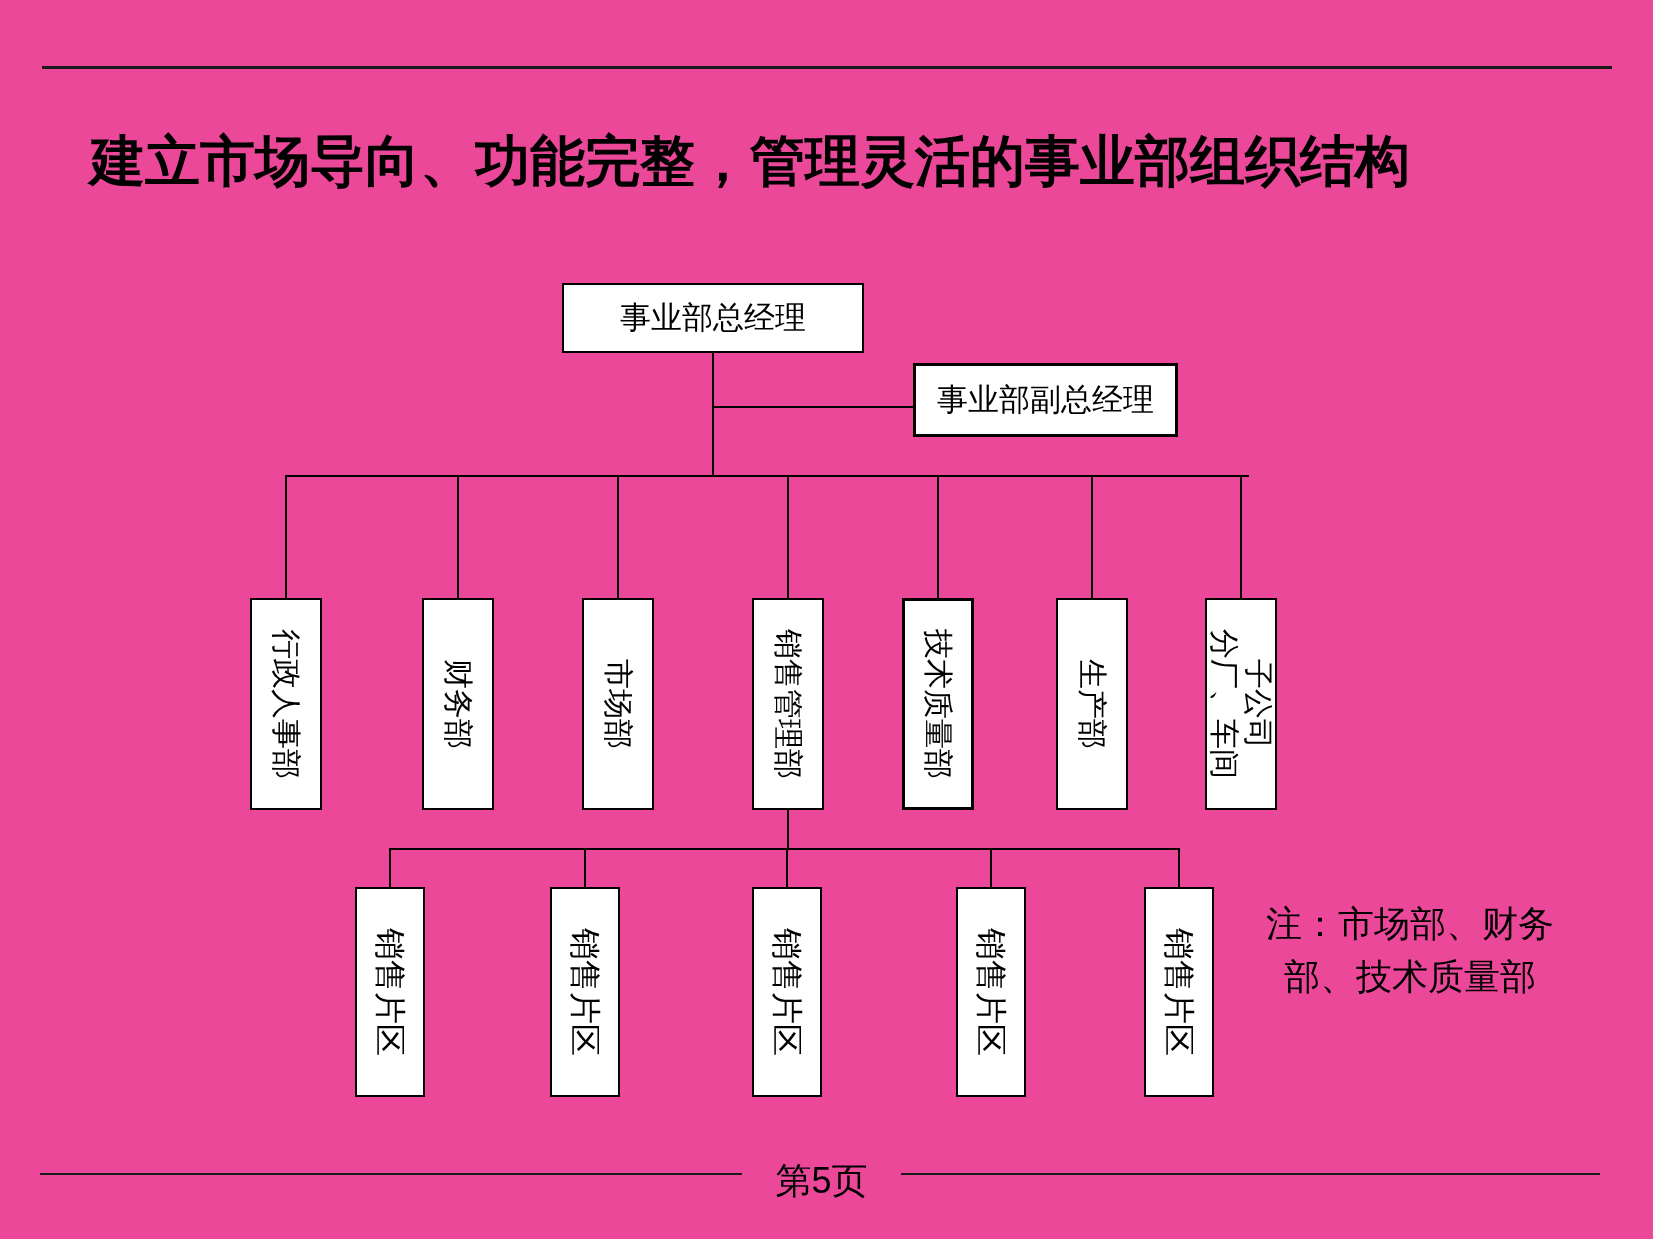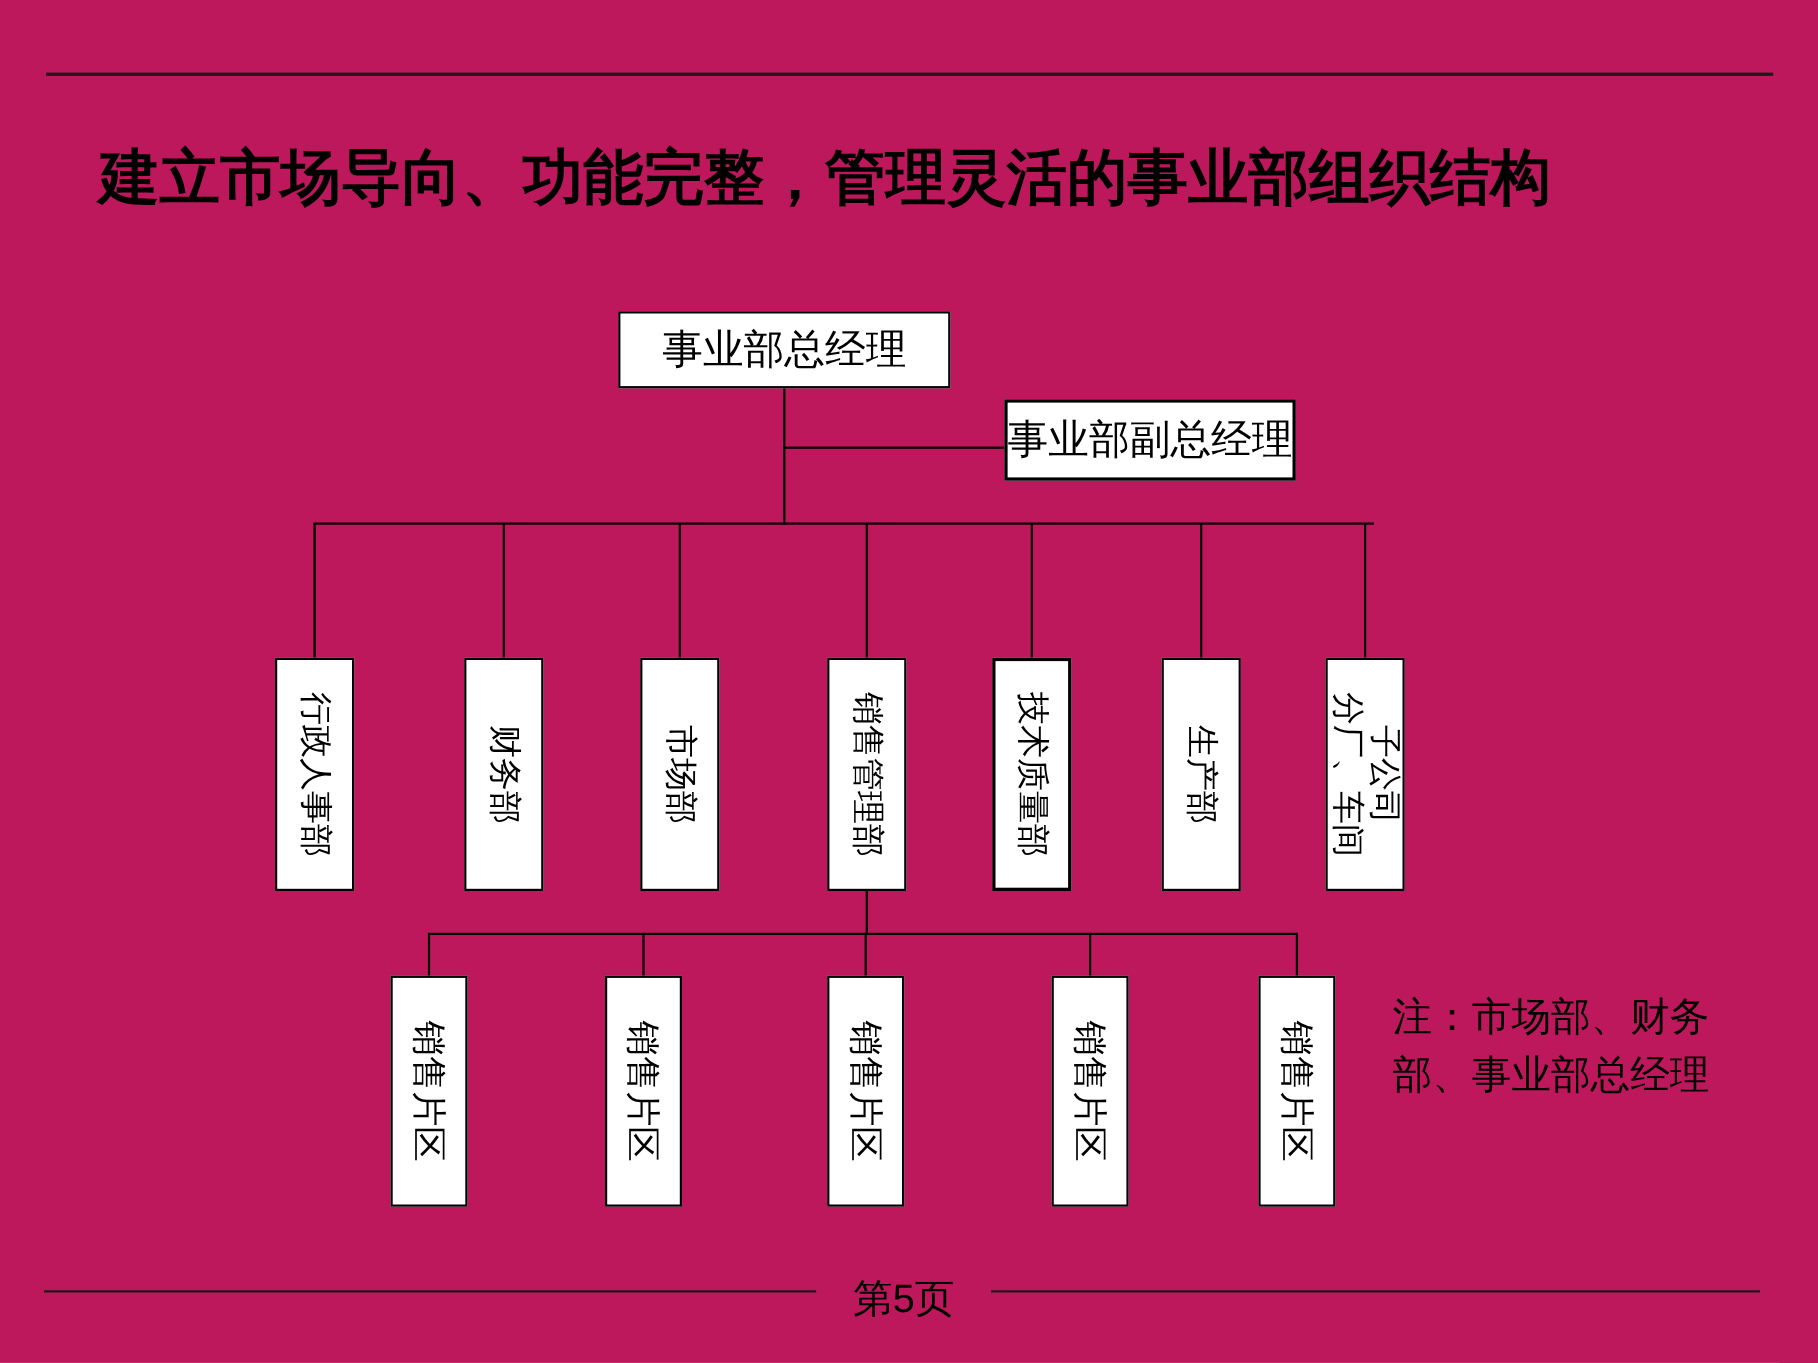--- a/index.html
+++ b/index.html
@@ -1,17 +1,17 @@
 <!DOCTYPE html>
 <html><head>
 <meta charset="utf-8">
 <style>
   html, body { margin:0; padding:0; background:#ffffff; }
   body { width:1653px; height:1239px; font-family:"Liberation Sans", sans-serif; color:#000; }
-  .slide { position:relative; width:1653px; height:1239px; background:#be185d; overflow:hidden; }
+  .slide { position:relative; width:1653px; height:1239px; background:#ec4899; overflow:hidden; }
 
   .rule { position:absolute; background:#1a1a1a; }
   .top-rule { left:42px; top:66px; width:1570px; height:3px; }
 
   .title { position:absolute; left:90px; top:130px; margin:0; font-size:55px; line-height:62px;
            font-weight:bold; white-space:nowrap; color:#000; }
 
   .line { position:absolute; background:#000; }
   
   .conn-trunk        { left:712px; top:352px; width:2px;  height:125px; }
@@ -20,21 +20,21 @@
   .drop-l2           { top:476px; width:2px; height:123px; }
   .d2-1 { left:285px; } .d2-2 { left:457px; } .d2-3 { left:617px; } .d2-4 { left:787px; }
   .d2-5 { left:937px; } .d2-6 { left:1091px; } .d2-7 { left:1240px; }
   
   .conn-l3-stem      { left:787px; top:809px; width:2px; height:41px; }
   .conn-l3-bus       { left:389px; top:848px; width:791px; height:2px; }
   .drop-l3           { top:849px; width:2px; height:39px; }
   .d3-1 { left:389px; } .d3-2 { left:584px; } .d3-3 { left:786px; } .d3-4 { left:990px; } .d3-5 { left:1178px; }
 
   .box { position:absolute; background:#fff; border:2px solid #000; box-sizing:border-box; }
-  .hbox { display:flex; align-items:center; justify-content:center; font-size:37px; white-space:nowrap; }
+  .hbox { display:flex; align-items:center; justify-content:center; font-size:31px; white-space:nowrap; }
   .box-root   { left:562px; top:283px; width:302px; height:70px; }
   .box-deputy { left:913px; top:363px; width:265px; height:74px; border-width:3px; }
 
   .vbox { top:598px; width:72px; height:212px; }
   .vb-1 { left:250px; } .vb-2 { left:422px; } .vb-3 { left:582px; } .vb-4 { left:752px; }
   .vb-5 { left:902px; border-width:3px; } .vb-6 { left:1056px; } .vb-7 { left:1205px; }
 
   .rbox { top:887px; width:70px; height:210px; }
   .rb-1 { left:355px; } .rb-2 { left:550px; } .rb-3 { left:752px; } .rb-4 { left:956px; } .rb-5 { left:1144px; }
 
@@ -126,20 +126,20 @@
       <span class="vtext">销售片区</span>
     </div>
     <div class="box rbox rb-5">
       <span class="vtext">销售片区</span>
     </div>
 
   </div>
 
   <div class="note">
     <div>注：市场部、财务</div>
-    <div>部、事业部总经理</div>
+    <div>部、技术质量部</div>
   </div>
 
   <div class="rule footer-rule-left"></div>
   <div class="rule footer-rule-right"></div>
   <div class="page-number">第5页</div>
 
 </div>
 
 </body></html>

